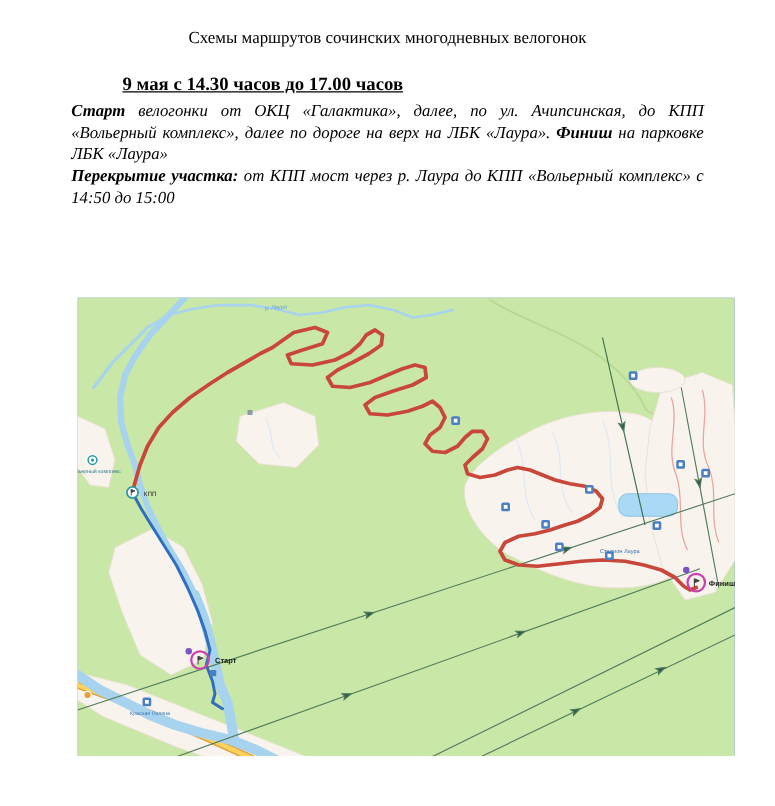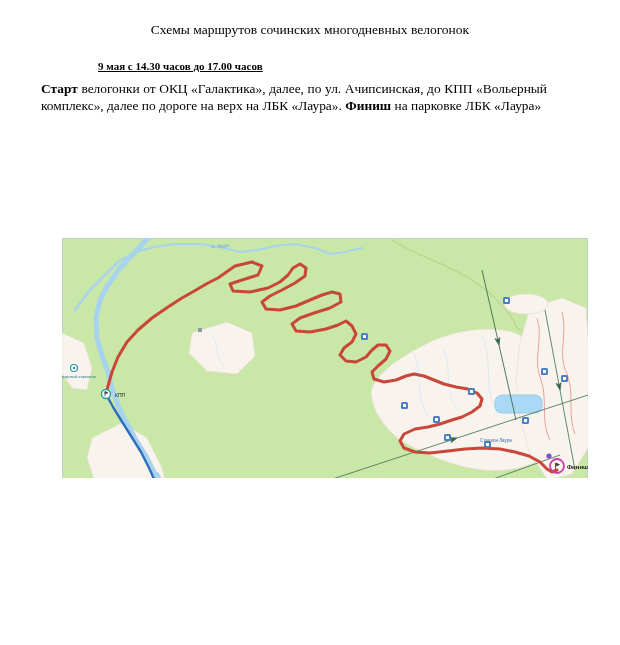--- a/index.html
+++ b/index.html
@@ -1,40 +1,41 @@
 <!DOCTYPE html>
 <html><head>
 <meta charset="utf-8">
 <style>
   html,body{margin:0;padding:0;background:#ffffff;}
-  .page{position:relative;width:620px;height:478px;background:#ffffff;overflow:hidden;
+  .page{position:relative;width:620px;height:605px;background:#ffffff;overflow:hidden;
         font-family:"Liberation Serif",serif;color:#000;}
   .doc-title{position:absolute;top:22px;left:57px;width:506px;text-align:center;
              font-size:13.5px;}
-  .doc-heading{position:absolute;top:60px;left:98px;font-size:11px;font-weight:bold;
+  .doc-heading{position:absolute;top:60px;left:98px;font-size:15px;font-weight:bold;
                text-decoration:underline;}
-  .doc-body{position:absolute;top:80px;left:41px;width:506px;font-size:13.4px;
-            line-height:17.2px;text-align:justify;}
+  .doc-body{position:absolute;top:80px;left:57px;width:506px;font-size:13.4px;
+            line-height:17.2px;text-align:justify;font-style:italic;}
   .doc-body p{margin:0;}
   b{font-weight:bold;}
   .map-wrap{position:absolute;left:62px;top:238px;width:526px;height:384px;}
   .map-wrap svg{display:block;}
   .sv-label{font-family:"Liberation Sans",sans-serif;}
 </style>
 </head>
 <body>
 
 <div class="page">
 
   <div class="doc-title">Схемы маршрутов сочинских многодневных велогонок</div>
 
   <div class="doc-heading">9 мая с 14.30 часов до 17.00 часов</div>
 
   <div class="doc-body">
     <p><b>Старт</b><span> велогонки от ОКЦ «Галактика», далее, по ул. Ачипсинская, до КПП «Вольерный комплекс», далее по дороге на верх на ЛБК «Лаура». </span><b>Финиш</b><span> на парковке ЛБК «Лаура»</span></p>
+    <p><b>Перекрытие участка:</b><span> от КПП мост через р. Лаура до КПП «Вольерный комплекс» с 14:50 до 15:00</span></p>
   </div>
 
   <div class="map-wrap">
     <svg width="526" height="384" viewBox="0 0 526 384" xmlns="http://www.w3.org/2000/svg">
 
       <rect x="0" y="0" width="526" height="384" fill="#c9e7a6" stroke="#a9c4d4" stroke-width="1"></rect>
 
       <path d="M330,2 C355,18 385,26 410,42 C435,58 448,74 455,90" fill="none" stroke="#b7d893" stroke-width="1.4"></path>
       <path d="M455,90 C470,100 490,104 510,100" fill="none" stroke="#b7d893" stroke-width="1.2"></path>
 

